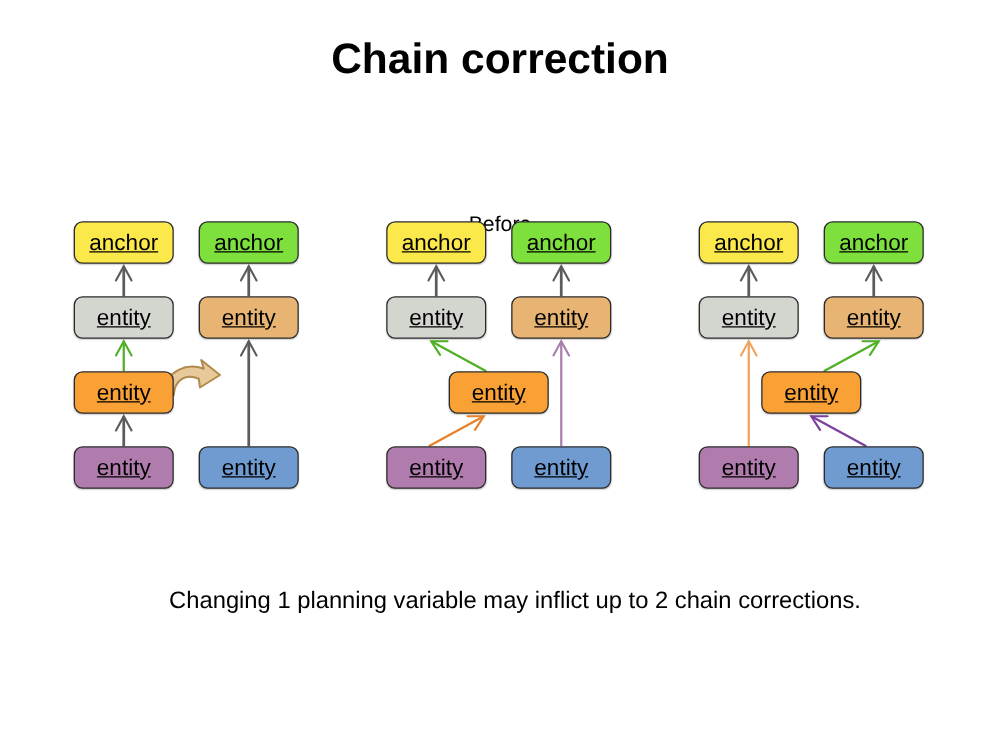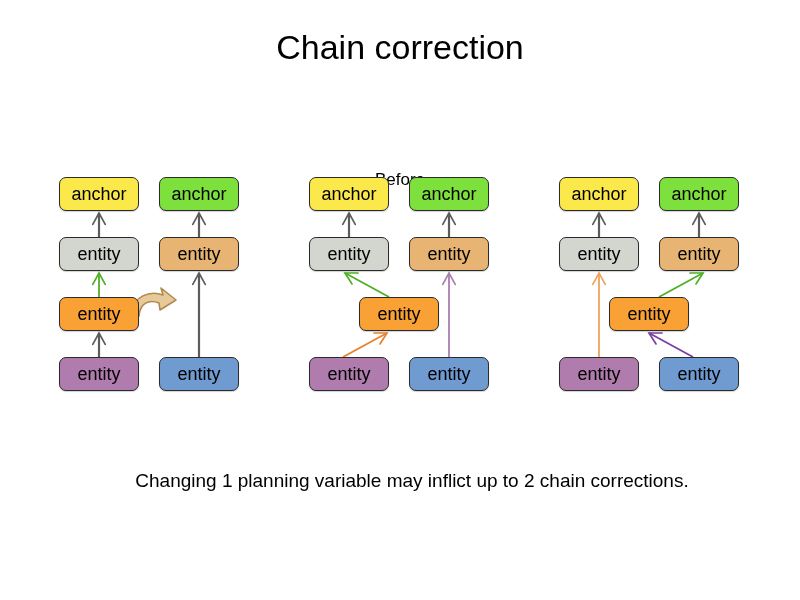--- a/index.html
+++ b/index.html
@@ -21,21 +21,21 @@
     width: 800px;
     height: 600px;
   }
   .title {
     position: absolute;
     left: 0;
     top: 28px;
     width: 800px;
     text-align: center;
     font-size: 34px;
-    font-weight: 400;
+    font-weight: 700;
     letter-spacing: 0px;
     color: #000;
   }
   .stage-label {
     position: absolute;
     font-size: 17px;
     color: #000;
     text-align: center;
     width: 160px;
     margin-top: 48px;
@@ -59,20 +59,21 @@
     border: 1.6px solid #2b2b2b;
     border-radius: 7px;
     font-size: 18px;
     line-height: 1;
     display: flex;
     align-items: center;
     justify-content: center;
     color: #000;
     z-index: 5;
     box-shadow: 0 1px 1px rgba(0,0,0,0.18);
+    text-decoration: underline;
   }
 
   svg.links {
     position: absolute;
     left: 0; top: 0;
     width: 800px;
     height: 600px;
     z-index: 2;
     overflow: visible;
   }

